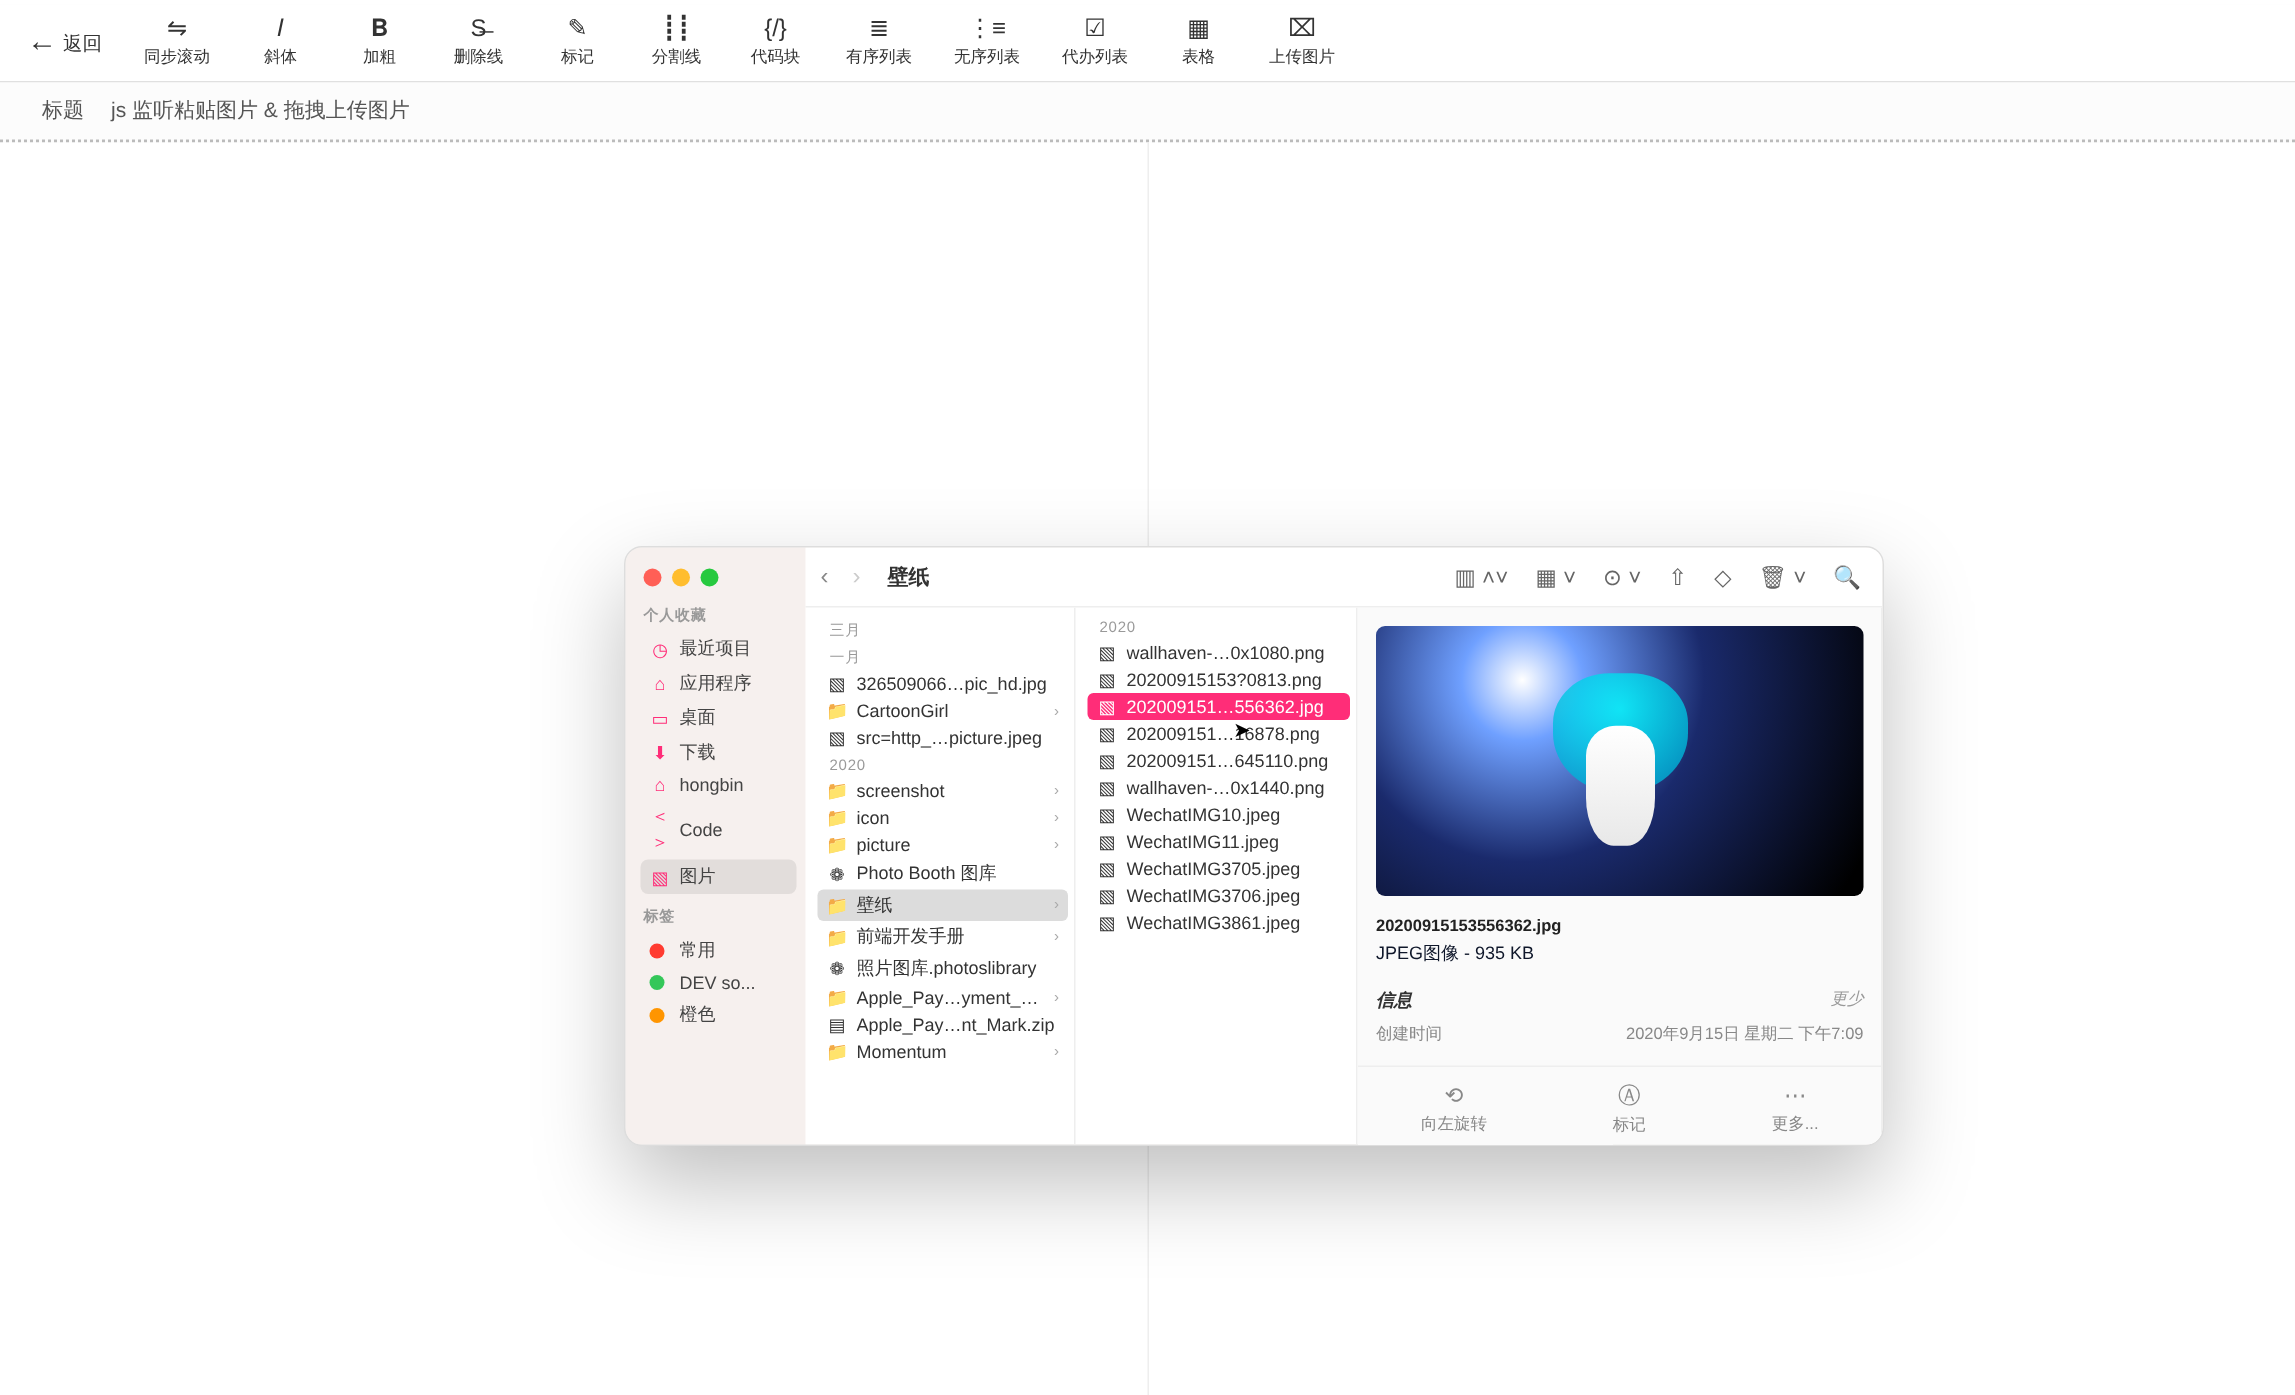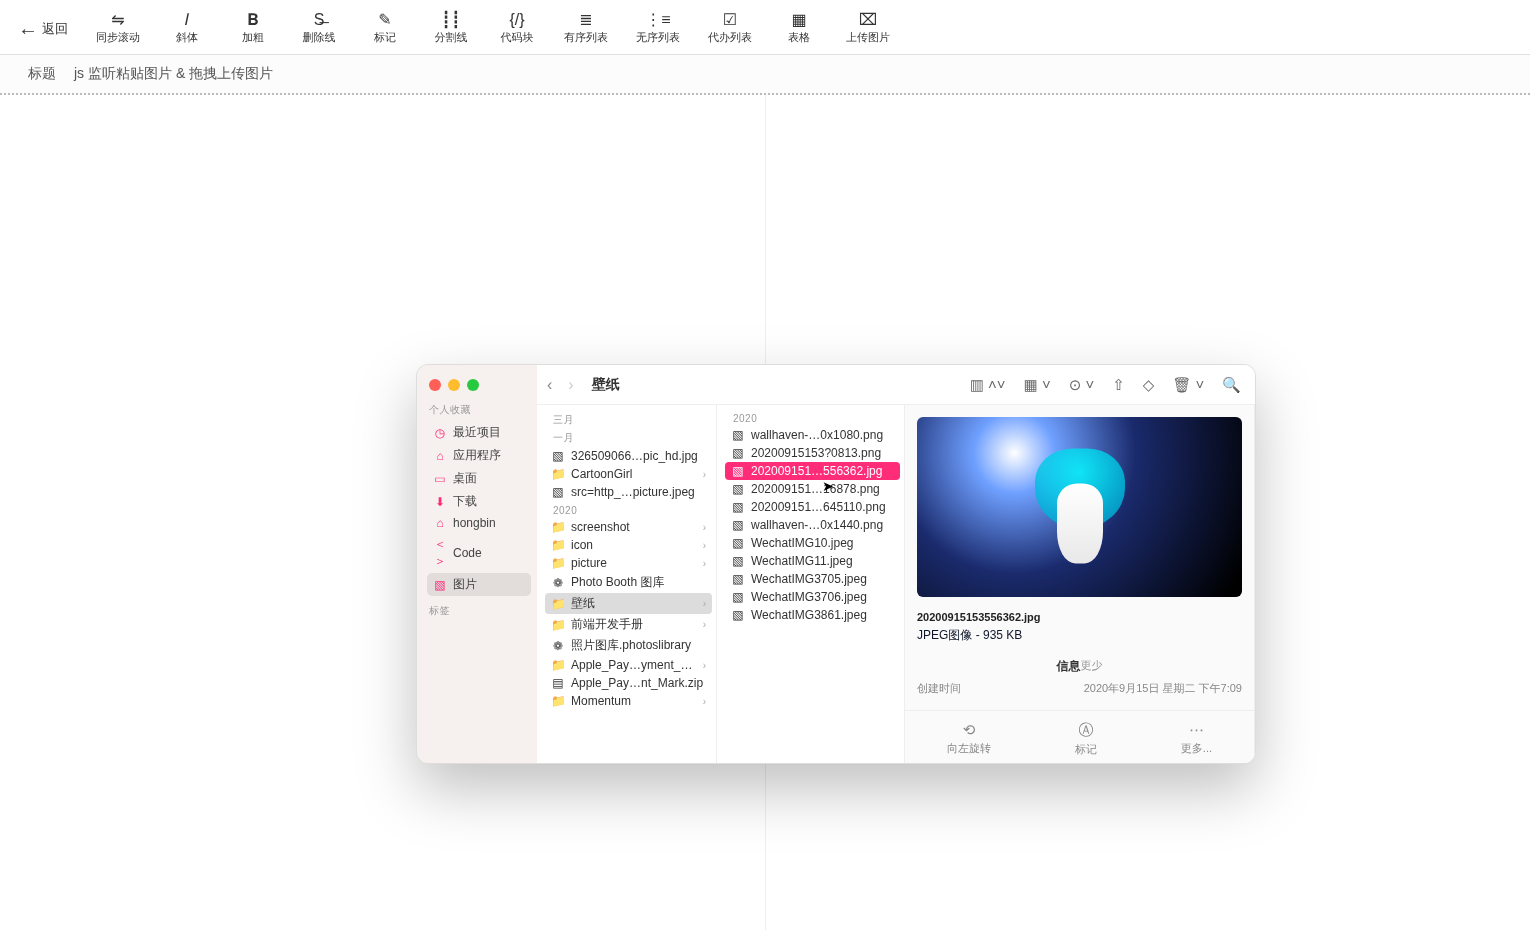--- a/index.html
+++ b/index.html
@@ -30,21 +30,21 @@
 
 .finder { position: absolute; left: 416px; top: 364px; width: 840px; height: 400px; background: #f7f3f0; border-radius: 12px; box-shadow: 0 25px 60px rgba(0,0,0,.25); display: flex; overflow: hidden; border: 1px solid #ddd; }
 
 
 .f-side { width: 120px; background: rgba(245,240,237,.9); padding: 8px 6px 8px 10px; overflow: hidden; }
 .f-traffic { display: flex; gap: 7px; margin: 6px 0 12px 2px; }
 .dot { width: 12px; height: 12px; border-radius: 50%; }
 .dot.red { background: #ff5f56; }
 .dot.yellow { background: #ffbd2e; }
 .dot.green { background: #27c93f; }
-.f-sect { font-size: 10px; color: #999; margin: 8px 0 4px 2px; letter-spacing: .5px; }
+.f-sect { font-size: 10px; color: #999; margin: 8px 0 4px 2px; letter-spacing: .5px; font-weight: bold; }
 .f-item { display: flex; align-items: center; gap: 6px; padding: 3px 6px; border-radius: 5px; font-size: 12px; color: #444; cursor: pointer; }
 .f-item.active { background: rgba(0,0,0,.08); }
 .f-icon { width: 14px; text-align: center; font-size: 12px; }
 .f-icon.pink { color: #ff2d78; }
 .tag { width: 10px; height: 10px; border-radius: 50%; margin-right: 4px; flex-shrink: 0; }
 .tag.red { background: #ff3b30; }
 .tag.green { background: #34c759; }
 .tag.orange { background: #ff9500; }
 .f-item-label { overflow: hidden; text-overflow: ellipsis; white-space: nowrap; }
 
@@ -72,21 +72,21 @@
 .f-caret { margin-left: auto; color: #aaa; font-size: 10px; }
 .f-row-label { overflow: hidden; text-overflow: ellipsis; }
 
 
 .preview-img { width: 100%; height: 180px; border-radius: 6px; background: radial-gradient(circle at 30% 20%, #fff, #6fa0ff 15%, #1a2a6c 45%, #000 95%); position: relative; overflow: hidden; }
 .anime-fig { position: absolute; left: 50%; top: 50%; transform: translate(-50%,-45%); width: 70px; height: 130px; }
 .anime-hair { position: absolute; left: 50%; top: 0; transform: translateX(-50%); width: 90px; height: 80px; background: radial-gradient(circle at 50% 30%, #0ff, #0099cc); border-radius: 50% 50% 60% 60%; opacity: .8; }
 .anime-body { position: absolute; left: 50%; top: 35px; transform: translateX(-50%); width: 46px; height: 80px; background: linear-gradient(#fff, #e8e8e8); border-radius: 20px 20px 40% 40%; }
 .preview-name { font-size: 11px; font-weight: 600; margin-top: 14px; color: #222; }
 .preview-meta { font-size: 12px; color: #0f172a; margin-top: 4px; }
-.preview-info-h { display: flex; justify-content: center; margin-top: 14px; }
+.preview-info-h { display: flex; justify-content: space-between; margin-top: 14px; font-style: italic; }
 .preview-info-h .lbl { font-size: 12px; color: #333; font-weight: 600; }
 .preview-info-h .more { font-size: 11px; color: #999; }
 .preview-kv { display: flex; justify-content: space-between; font-size: 11px; color: #888; margin-top: 6px; }
 
 .f-actions { height: 56px; border-top: 1px solid #eee; display: flex; justify-content: space-around; align-items: center; background: #fafafa; }
 .f-act { display: flex; flex-direction: column; align-items: center; gap: 2px; color: #888; font-size: 11px; cursor: pointer; }
 .f-act-icon { font-size: 15px; }
 
 
 .cursor { position: absolute; left: 822px; top: 478px; font-size: 14px; color: #000; pointer-events: none; }
@@ -195,20 +195,34 @@
         <div class="f-item">
           <span class="f-icon pink">＜＞</span>
           <span class="f-item-label">Code</span>
         </div>
         <div class="f-item active">
           <span class="f-icon pink">▧</span>
           <span class="f-item-label">图片</span>
         </div>
       </div>
     <div class="f-sect">标签</div>
+    <div id="tag-list">
+        <div class="f-item">
+          <span class="tag red"></span>
+          <span class="f-item-label">常用</span>
+        </div>
+        <div class="f-item">
+          <span class="tag green"></span>
+          <span class="f-item-label">DEV so...</span>
+        </div>
+        <div class="f-item">
+          <span class="tag orange"></span>
+          <span class="f-item-label">橙色</span>
+        </div>
+      </div>
   </div>
 
   <div class="f-main">
     <div class="f-tb">
       <div class="f-nav">
         <span>‹</span>
         <span style="color:#ccc;">›</span>
       </div>
       <span class="f-title">壁纸</span>
       <div class="f-spacer"></div>

